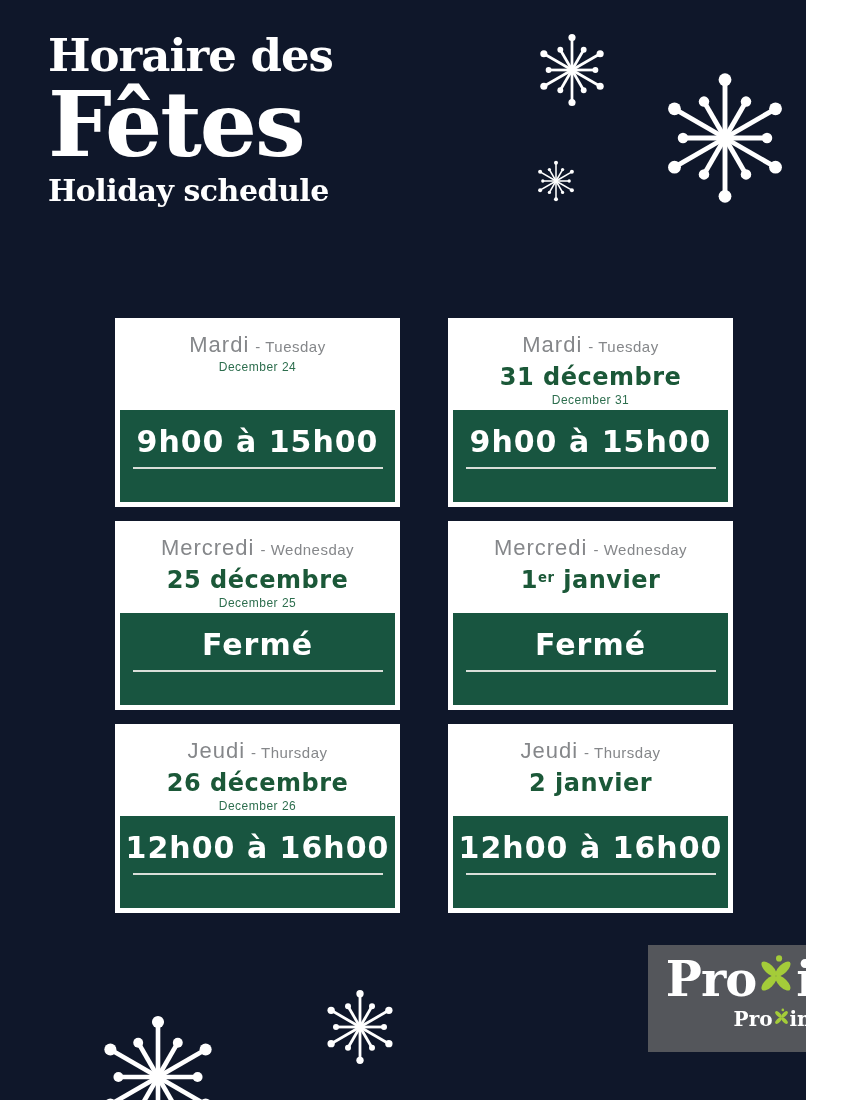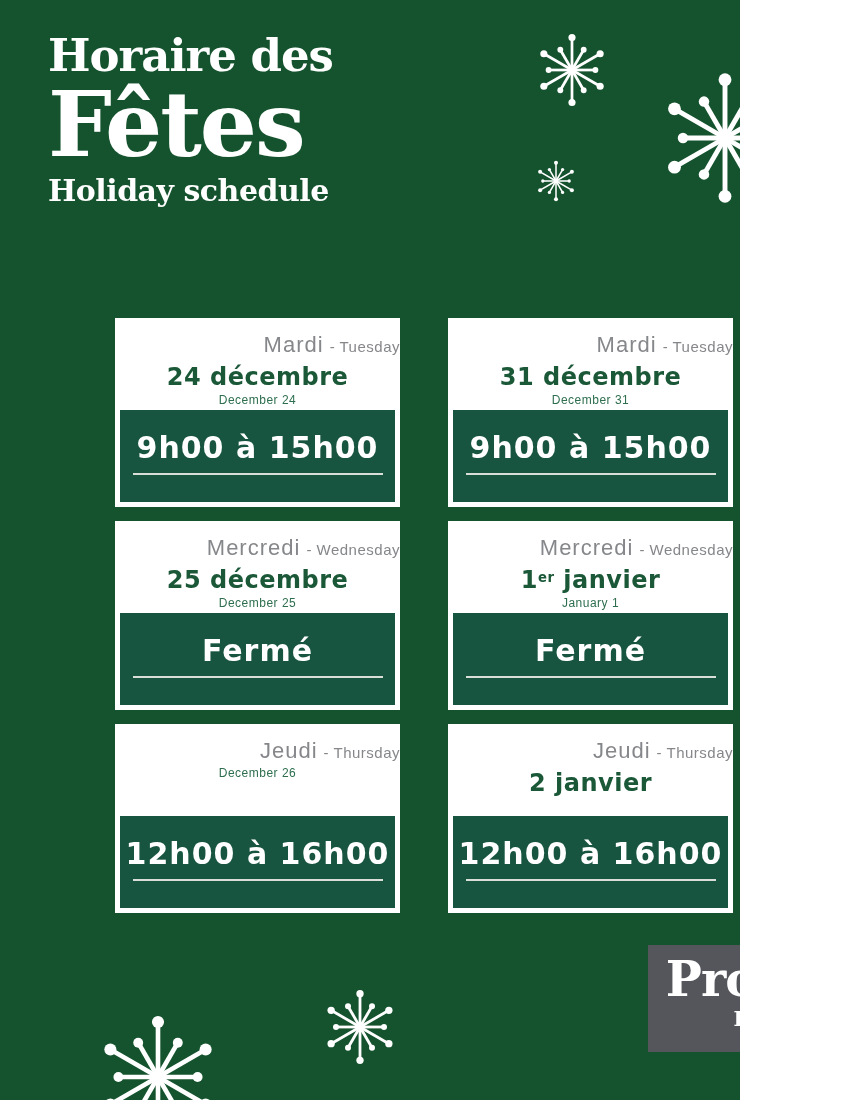--- a/index.html
+++ b/index.html
@@ -1,19 +1,19 @@
 <!DOCTYPE html>
 <html><head>
 <meta charset="utf-8">
 <style>
   * { margin:0; padding:0; box-sizing:border-box; }
   html,body { width:850px; height:1100px; }
   .page {
-    position:relative; width:740px; height:1100px;
-    background:#14532d; overflow:hidden;
+    position:relative; width:806px; height:1100px;
+    background:#0f172a; overflow:hidden;
     font-family:"Liberation Sans", sans-serif;
   }
 
   
   .title-block { position:absolute; left:48px; top:30px; color:#ffffff; }
   .title-line1 {
     font-family:"DejaVu Serif", serif; font-weight:bold;
     font-size:45px; line-height:1.15; letter-spacing:-1px;
   }
   .title-line2 {
@@ -26,37 +26,37 @@
   }
 
   
   .flake { position:absolute; }
 
   
   .card {
     position:absolute; width:285px; height:189px;
     background:#ffffff; text-align:center;
   }
-  .day-line { margin-top:14px; color:#85878a;text-align:right; }
+  .day-line { margin-top:14px; color:#85878a; }
   .day-fr { font-size:22px; letter-spacing:1px; }
   .day-en { font-size:15px; margin-left:6px; letter-spacing:0.5px; }
   .date-fr {
     margin-top:5px; font-family:"DejaVu Sans", sans-serif;
     font-weight:bold; font-size:24px; color:#1b5838; letter-spacing:0.5px;
   }
   .date-fr sup { font-size:0.55em; vertical-align:0.45em; }
   .date-en {
     margin-top:2px; font-size:12px; color:#2d6e4e; letter-spacing:0.5px;
   }
   .hours-box {
     position:absolute; left:5px; right:5px; top:92px; bottom:5px;
     background:#185540; color:#ffffff;
   }
   .hours-text {
-    padding-top:23px; font-family:"DejaVu Sans", sans-serif;
+    padding-top:17px; font-family:"DejaVu Sans", sans-serif;
     font-weight:bold; font-size:30px; line-height:30px; letter-spacing:1px;
   }
   .hours-rule {
     width:250px; height:2px; margin:10px auto 0 auto;
     background:#d9ded9;
   }
 
   
   .logo-box {
     position:absolute; left:648px; top:945px; width:233px; height:107px;
@@ -222,21 +222,20 @@
       <circle cx="-43.30" cy="-25.00" r="5.5" fill="#ffffff"></circle>
       <line x1="0" y1="0" x2="-18.00" y2="-31.18" stroke="#ffffff" stroke-width="4.2"></line>
       <circle cx="-18.00" cy="-31.18" r="4.5" fill="#ffffff"></circle>
     </svg>
 
   <div id="cards-root">
       <div class="card" style="left: 115px; top: 318px;">
       <div class="day-line">
         <span class="day-fr">Mardi</span><span class="day-en">- Tuesday</span>
       </div>
-      <div class="date-fr"><span>24 décembre</span><sup></sup><span></span></div>
       <div class="date-en">December 24</div>
       <div class="hours-box">
         <div class="hours-text">9h00 à 15h00</div>
         <div class="hours-rule"></div>
       </div>
     </div>
       <div class="card" style="left: 448px; top: 318px;">
       <div class="day-line">
         <span class="day-fr">Mardi</span><span class="day-en">- Tuesday</span>
       </div>
@@ -256,30 +255,30 @@
       <div class="hours-box">
         <div class="hours-text">Fermé</div>
         <div class="hours-rule"></div>
       </div>
     </div>
       <div class="card" style="left: 448px; top: 521px;">
       <div class="day-line">
         <span class="day-fr">Mercredi</span><span class="day-en">- Wednesday</span>
       </div>
       <div class="date-fr"><span>1</span><sup>er</sup><span> janvier</span></div>
-      <div class="date-en">January 1</div>
       <div class="hours-box">
         <div class="hours-text">Fermé</div>
         <div class="hours-rule"></div>
       </div>
     </div>
       <div class="card" style="left: 115px; top: 724px;">
       <div class="day-line">
         <span class="day-fr">Jeudi</span><span class="day-en">- Thursday</span>
       </div>
+      <div class="date-fr"><span>26 décembre</span><sup></sup><span></span></div>
       <div class="date-en">December 26</div>
       <div class="hours-box">
         <div class="hours-text">12h00 à 16h00</div>
         <div class="hours-rule"></div>
       </div>
     </div>
       <div class="card" style="left: 448px; top: 724px;">
       <div class="day-line">
         <span class="day-fr">Jeudi</span><span class="day-en">- Thursday</span>
       </div>

